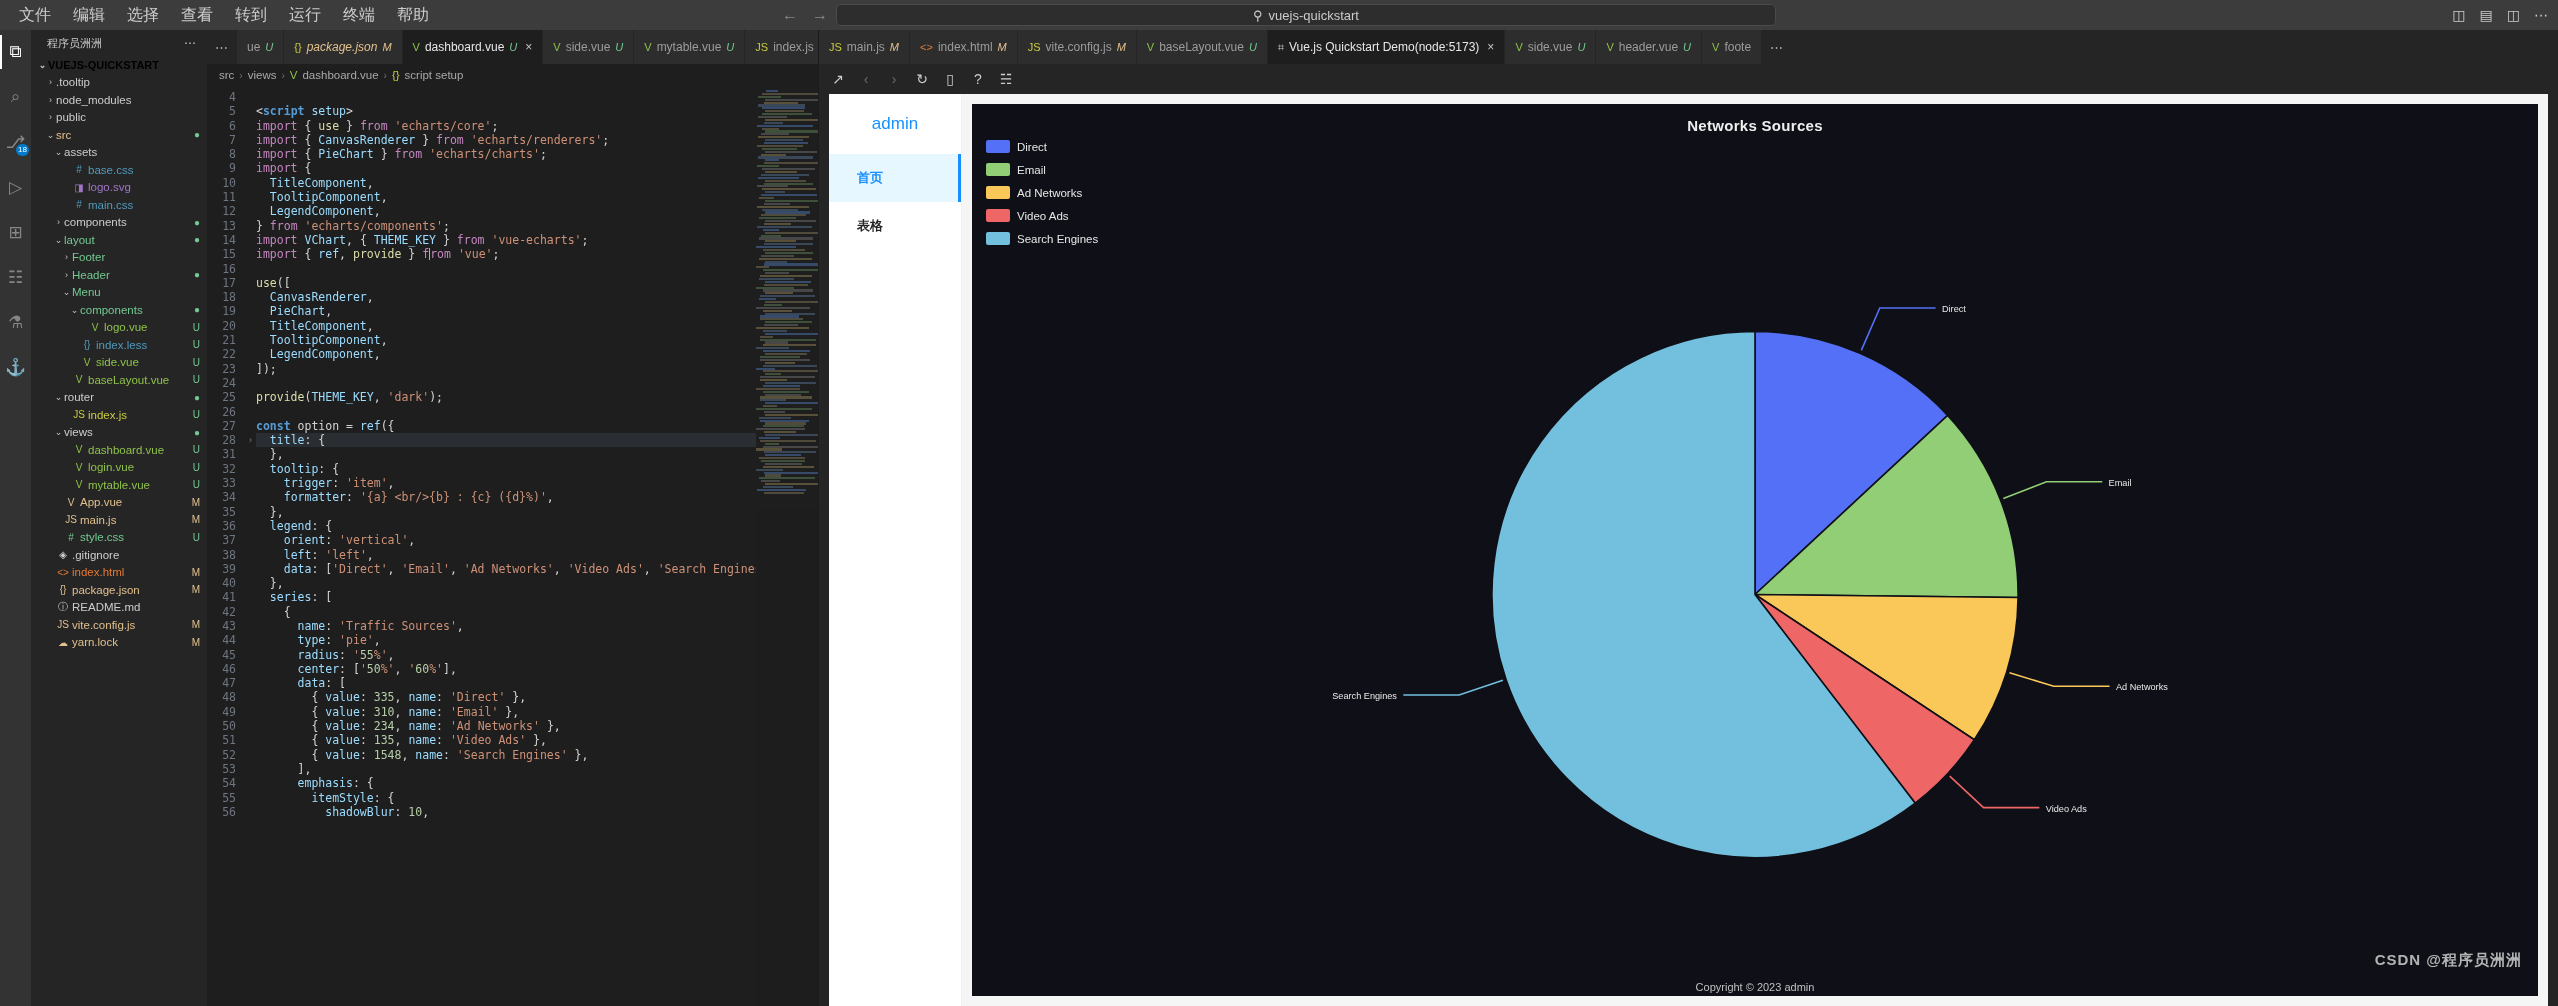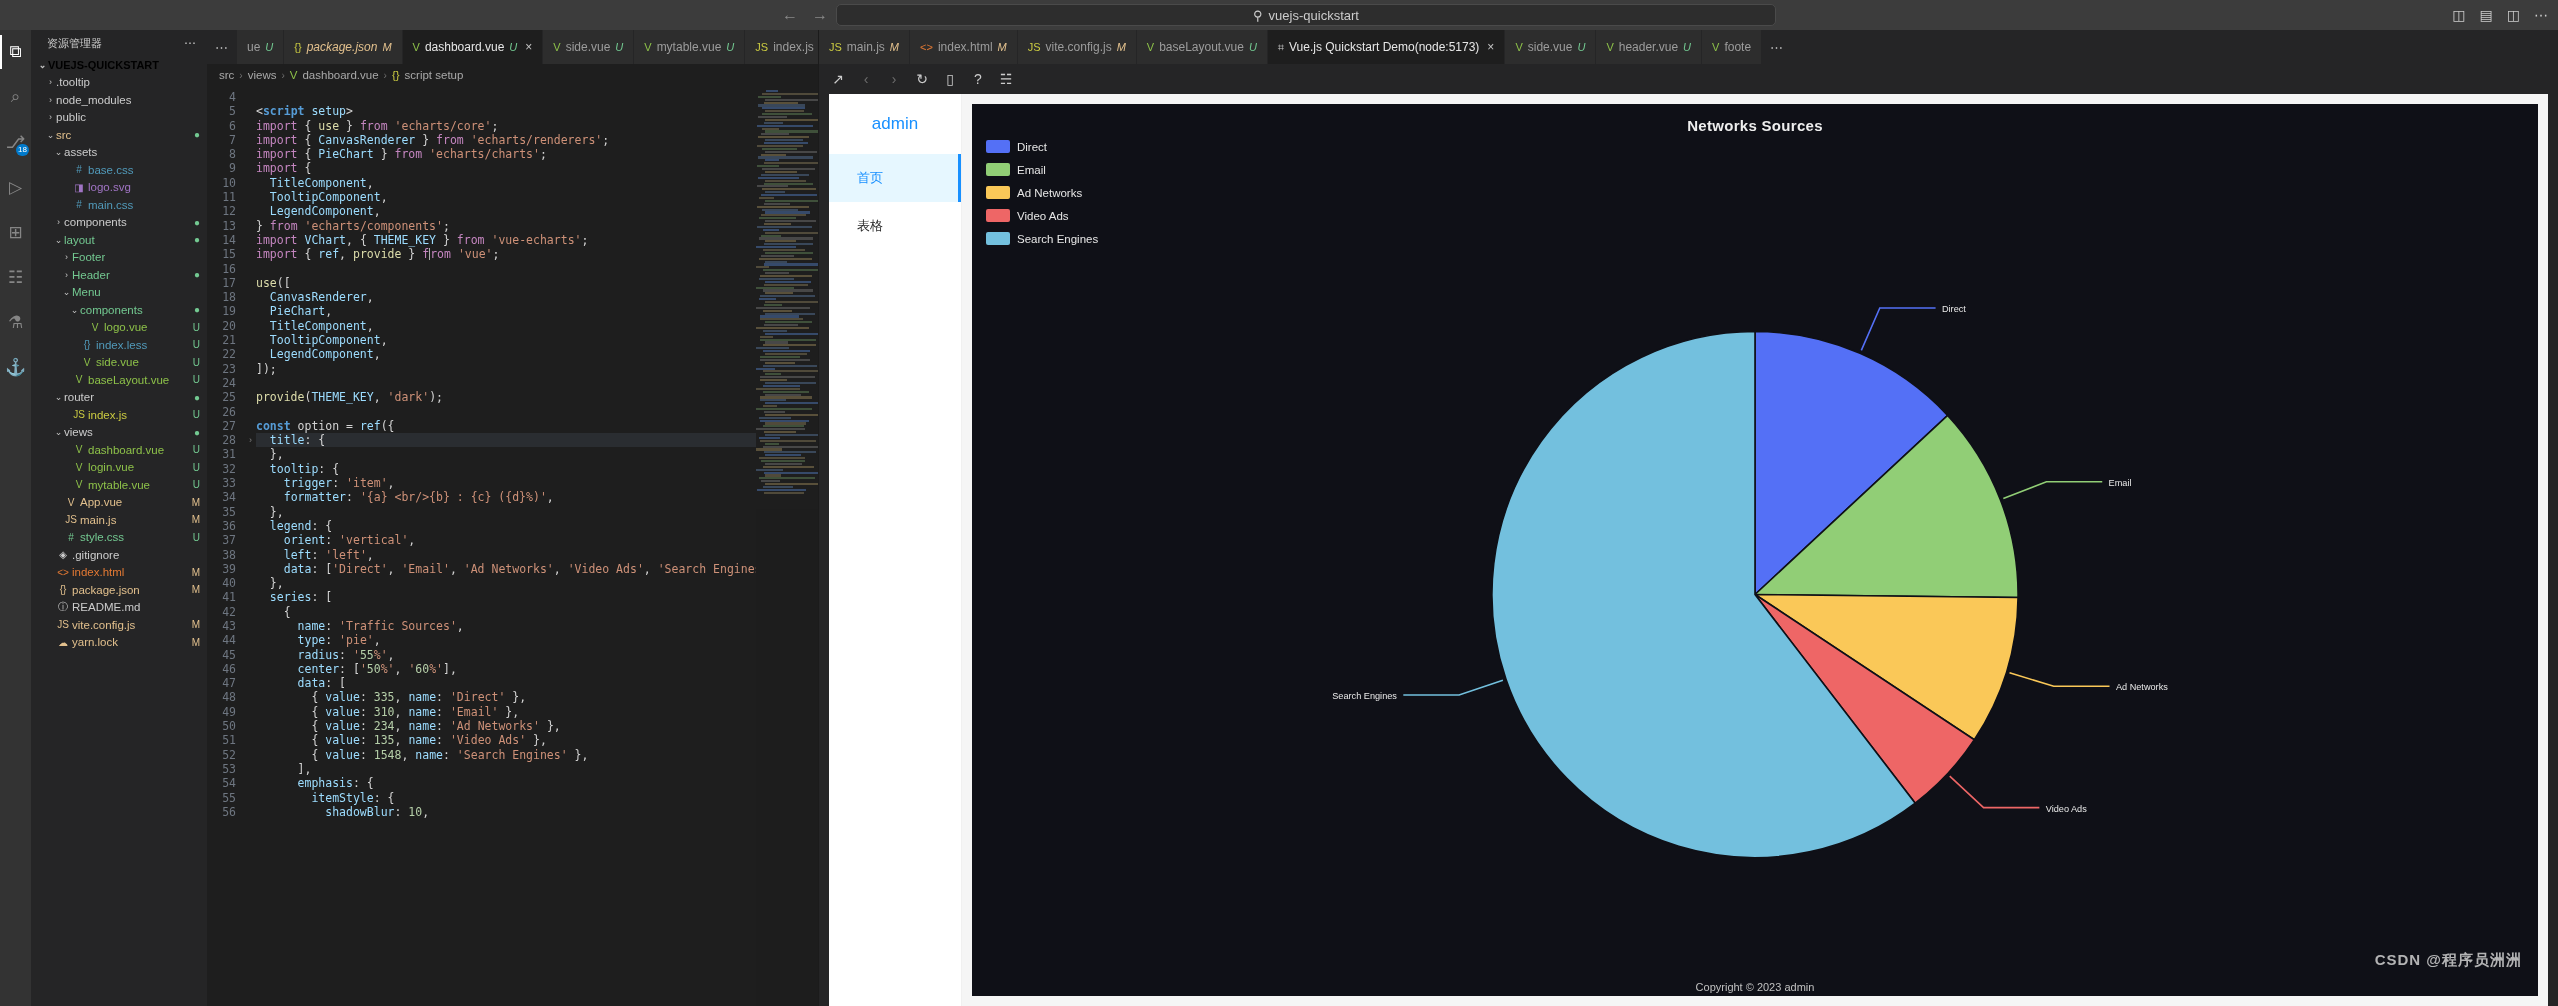--- a/index.html
+++ b/index.html
@@ -123,21 +123,21 @@
     border-radius:3px; display:flex; align-items:center; padding:0 8px;
     color:#cccccc; font-size:11.5px; }
   .bview { flex:1; background:#404040; margin:0 10px 0 10px; display:flex;
     min-height:0; overflow:hidden; }
 
   .vue-side { width:133px; flex:0 0 133px; background:#ffffff; display:flex;
     flex-direction:column; border-right:1px solid #f0f0f0; }
   .vue-logo { height:60px; display:flex; align-items:center; justify-content:center;
     color:#1890ff; font-size:17px; }
   .vue-mi { height:48px; display:flex; align-items:center; padding-left:28px;
-    font-size:13px; color:#000000d9; }
+    font-size:13px; color:#000000d9;font-weight:bold; }
   .vue-mi.sel { background:#e6f7ff; color:#1890ff;
     box-shadow: inset -3px 0 0 #1890ff; }
 
   .vue-main { flex:1; background:#f5f5f5; padding:10px; display:flex;
     flex-direction:column; min-width:0; }
   .card { flex:1; background:#0f1017; position:relative; overflow:hidden;
     display:flex; flex-direction:column; }
   .chart-title { text-align:center; color:#eeeeee; font-size:15px; margin-top:13px;
     font-weight:bold; letter-spacing:.3px; }
   .legend { position:absolute; left:14px; top:36px; display:flex;
@@ -153,20 +153,30 @@
 
   .watermark { position:absolute; right:16px; bottom:26px; color:#d0d0d0;
     font-size:15px; font-weight:bold; letter-spacing:1px; opacity:.85; }
 </style>
 </head>
 <body>
 
 <div class="app">
 
   <div class="titlebar">
+    <div class="menu" id="menubar">
+        <div class="menu-item">文件</div>
+        <div class="menu-item">编辑</div>
+        <div class="menu-item">选择</div>
+        <div class="menu-item">查看</div>
+        <div class="menu-item">转到</div>
+        <div class="menu-item">运行</div>
+        <div class="menu-item">终端</div>
+        <div class="menu-item">帮助</div>
+      </div>
 
     <div class="tb-center">
       <div class="tb-nav">
         <span>←</span>
         <span>→</span>
       </div>
       <div class="searchbox">
         <span>⚲</span>
         <span>vuejs-quickstart</span>
       </div>
@@ -205,21 +215,21 @@
         <div class="act">
           <span style="font-size:17px">⚗</span>
         </div>
         <div class="act">
           <span style="font-size:17px">⚓</span>
         </div>
       </div>
 
     <div class="sidebar">
       <div class="sb-head">
-        <span>资源管理器</span>
+        <span>程序员洲洲</span>
         <span class="sb-dots">⋯</span>
       </div>
       <div class="row root" style="padding-left:6px;">
         <span class="chev">⌄</span>
         <span class="lbl">VUEJS-QUICKSTART</span>
       </div>
       <div class="tree" id="filetree">
           <div class="row" style="padding-left: 14px;">
             <span class="chev">›</span>
             <span class="lbl c-folder">.tooltip</span>

